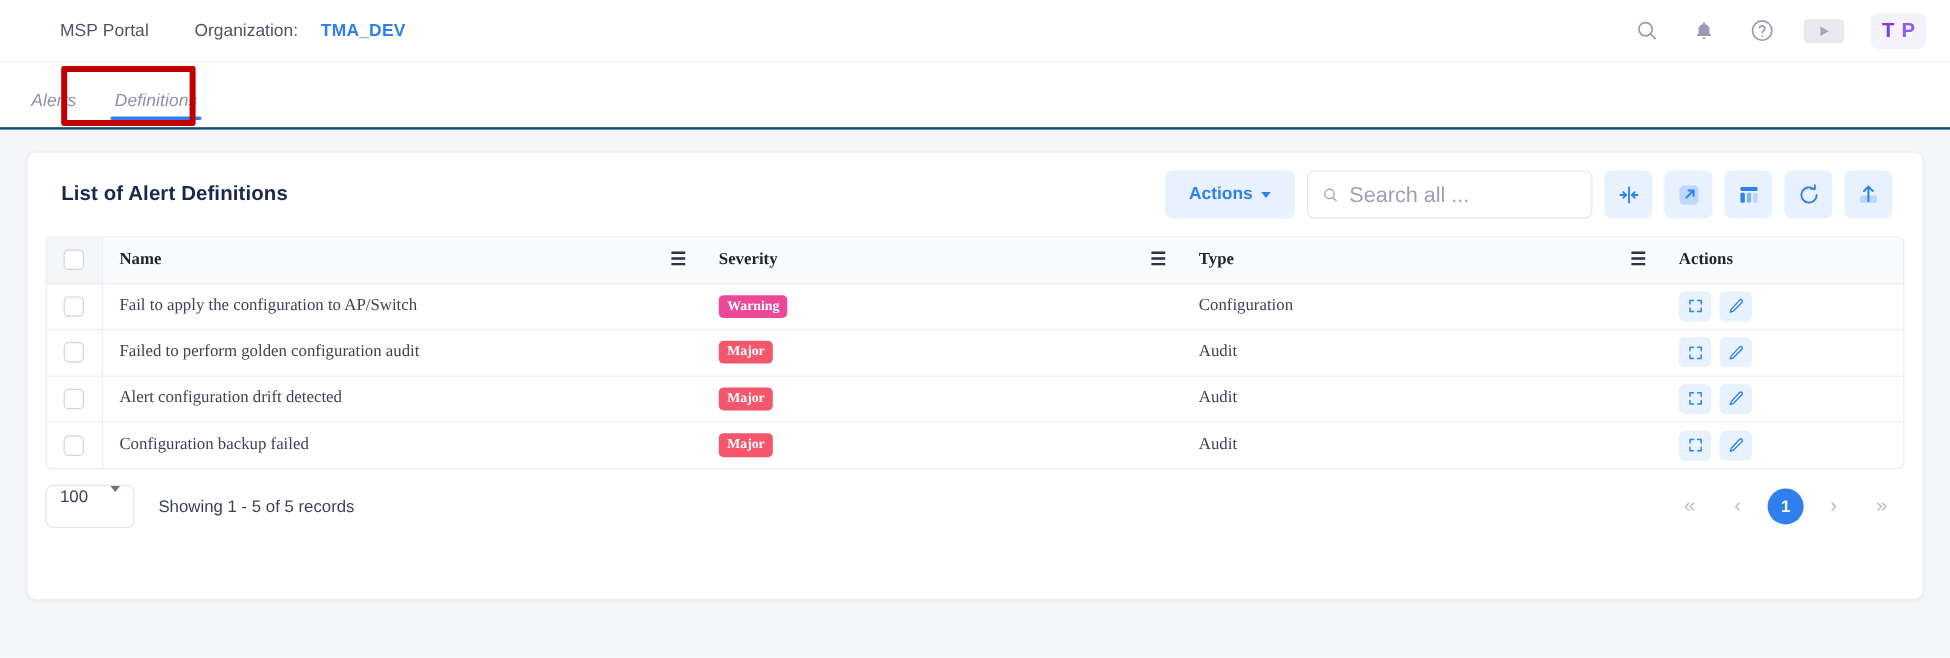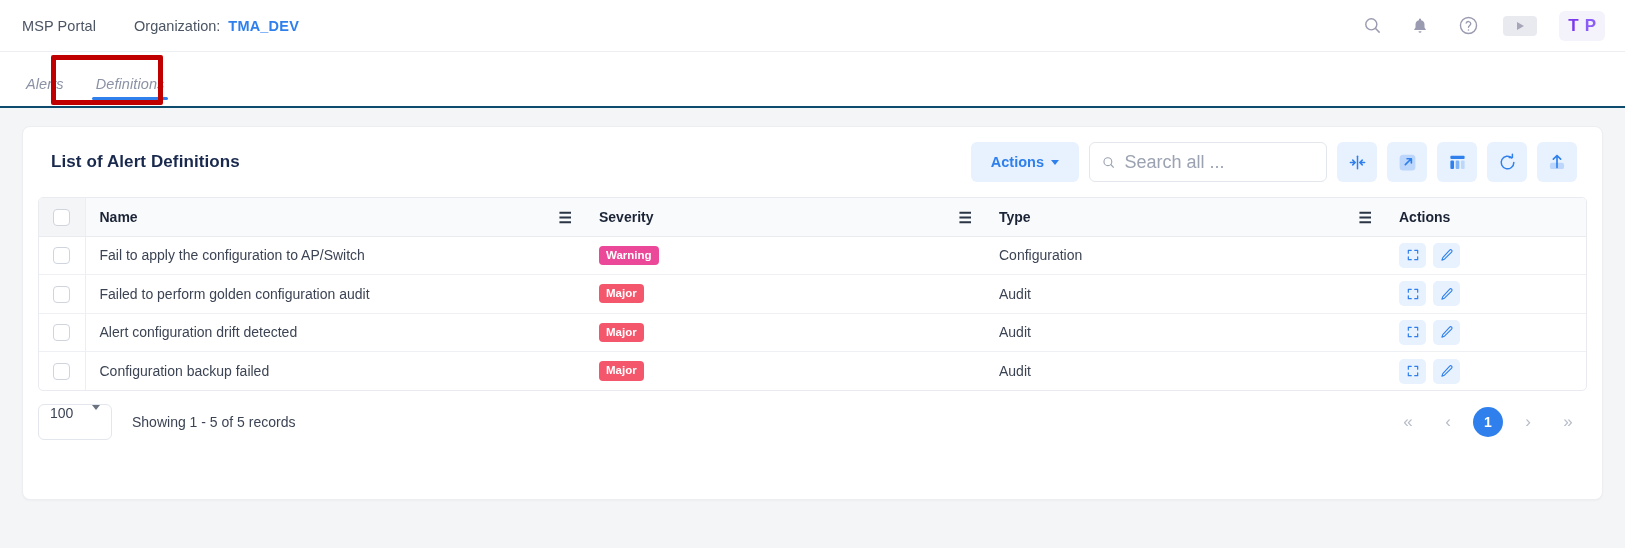--- a/index.html
+++ b/index.html
@@ -19,28 +19,29 @@
     align-items: center;
     padding: 0 20px 0 22px;
     border-bottom: 1px solid #eceef1;
     position: relative;
   }
   .brand {
     font-size: 14.5px;
     color: #4b5563;
     font-weight: 400;
     letter-spacing: .1px;
+    margin-left: 28px;
   }
   .org-wrap {
     margin-left: 38px;
     font-size: 14.5px;
     color: #4b5563;
     display: flex;
     align-items: center;
-    gap: 8px;
+    gap: 19px;
   }
   .org-value {
     color: #2f80ed;
     font-weight: 700;
     letter-spacing: .2px;
   }
   .topbar-right {
     margin-left: auto;
     display: flex;
     align-items: center;
@@ -196,20 +197,21 @@
     cursor: pointer;
     color: #2f80ed;
   }
 
   
   .tbl-wrap {
     border: 1px solid #e9ebf0;
     border-radius: 5px;
     overflow: hidden;
     margin: 0 0 0 0;
+    font-family: Liberation Serif, serif;
   }
   table { width: 100%; border-collapse: collapse; }
   thead tr { background: #f9fafb; height: 38px; }
   thead th {
     text-align: left;
     font-size: 14px;
     font-weight: 700;
     color: #1b2436;
     padding: 0 14px;
     border-bottom: 1px solid #e9ebf0;

